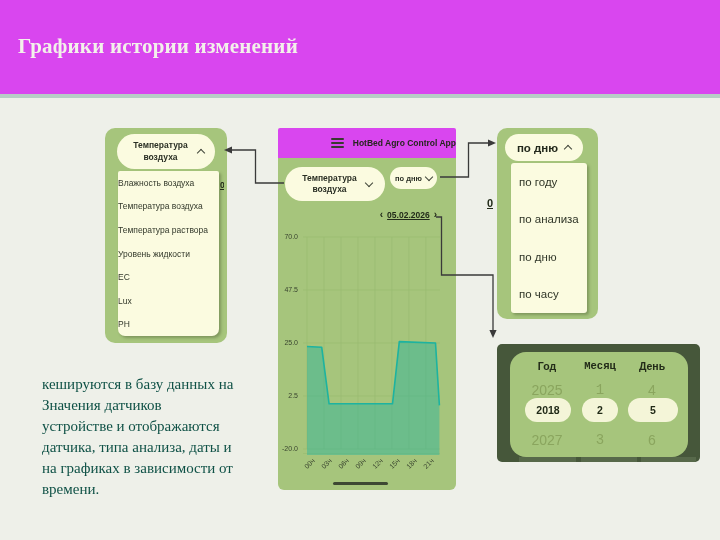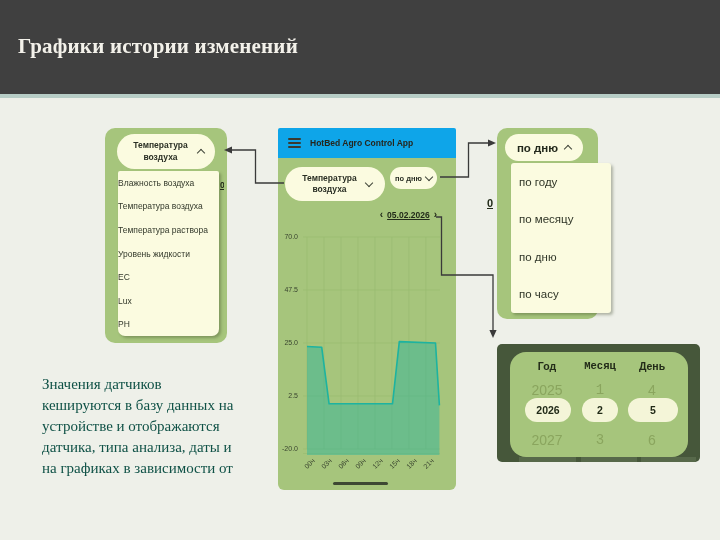--- a/index.html
+++ b/index.html
@@ -1,21 +1,21 @@
 <!DOCTYPE html>
 <html><head>
 <meta charset="utf-8">
 <style>
   html,body{margin:0;padding:0;}
   body{
     width:720px;height:540px;position:relative;overflow:hidden;
     background:#eef0e9;font-family:"Liberation Sans",sans-serif;
   }
   
-  .hdr{position:absolute;left:0;top:0;width:720px;height:94px;background:#404040;}
+  .hdr{position:absolute;left:0;top:0;width:720px;height:94px;background:#d946ef;}
   .hdr h1{margin:0;padding:34px 0 0 18px;font-family:"Liberation Serif",serif;
     font-size:21px;font-weight:bold;color:#f3f1ea;letter-spacing:.2px;}
   .hdr-strip{position:absolute;top:94px;left:0;width:720px;height:4px;background:#b7cdc6;}
 
   
   .panel{position:absolute;background:#a6c57c;border-radius:10px;}
   .pill{background:#fbfbe0;display:flex;align-items:center;justify-content:center;position:absolute;}
   .pill-text{text-align:center;line-height:1.3;}
   .chev{display:inline-block;width:5px;height:5px;border-right:1.5px solid #41463a;border-bottom:1.5px solid #41463a;flex:none;}
   .chev.down{transform:rotate(45deg);margin-top:-3px;}
@@ -27,21 +27,21 @@
   .left-panel{left:105px;top:128px;width:122px;height:215px;}
   .sensor-pill{left:12px;top:6px;width:98px;height:35px;border-radius:18px;
     font-size:8.5px;font-weight:bold;color:#2a2f24;gap:5px;}
   .sensor-pill .pill-text{width:64px;}
   .sensor-menu{left:13px;top:43px;width:101px;height:165px;border-radius:2px 2px 7px 7px;
     display:flex;flex-direction:column;}
   .sensor-menu .menu-item{font-size:8.5px;color:#33392b;}
 
   
   .phone{position:absolute;left:278px;top:128px;width:178px;height:362px;}
-  .topbar{height:30px;background:#0ea5e9;display:flex;align-items:center;border-radius:2px 2px 0 0;}
+  .topbar{height:30px;background:#d946ef;display:flex;align-items:center;border-radius:2px 2px 0 0;justify-content:flex-end;}
   .burger{margin-left:10px;display:flex;flex-direction:column;gap:2.5px;width:13px;cursor:pointer;}
   .burger i{display:block;height:1.7px;background:#3a3a30;border-radius:1px;}
   .app-title{margin-left:9px;font-size:8.5px;font-weight:bold;color:#26261e;}
   .phone-body{position:relative;height:332px;background:#a6c57c;border-radius:0 0 6px 6px;}
   .p-sensor{left:7px;top:9px;width:100px;height:34px;border-radius:17px;
     font-size:8.5px;font-weight:bold;color:#2a2f24;gap:5px;}
   .p-sensor .pill-text{width:62px;}
   .p-mode{left:112px;top:9px;width:47px;height:22px;border-radius:11px;
     font-size:7.5px;font-weight:bold;color:#2a2f24;gap:4px;}
   .datenav{position:absolute;top:52px;right:19px;font-size:8.5px;font-weight:bold;
@@ -53,21 +53,21 @@
   #chart-svg{position:absolute;left:25px;top:79px;width:137px;height:218px;overflow:visible;}
   #xlabels{position:absolute;left:25px;top:295px;width:140px;height:34px;}
   #xlabels span{position:absolute;width:18px;text-align:right;font-size:7px;color:#39442f;
     transform:rotate(-45deg);transform-origin:100% 0;white-space:nowrap;top:4px;}
   .homebar{position:absolute;left:55px;bottom:5px;width:55px;height:3px;background:#3d4833;border-radius:2px;}
 
   
   .right-panel{left:497px;top:128px;width:101px;height:191px;}
   .mode-pill{left:8px;top:6px;width:78px;height:27px;border-radius:14px;
     font-size:11.5px;font-weight:bold;color:#23291c;gap:7px;}
-  .mode-menu{left:14px;top:35px;width:100px;height:150px;border-radius:3px;
+  .mode-menu{left:14px;top:35px;width:76px;height:150px;border-radius:3px;
     display:flex;flex-direction:column;}
   .mode-menu .menu-item{padding-left:8px;font-size:11.5px;color:#2f3527;}
 
   
   .picker{position:absolute;left:497px;top:344px;width:203px;height:118px;
     background:#46573a;border-radius:5px;overflow:hidden;}
   .picker-panel{position:absolute;left:13px;top:8px;width:178px;height:105px;
     background:#a6c57c;border-radius:16px;}
   .pk-h{position:absolute;top:8px;width:60px;text-align:center;font-size:10.5px;
     font-weight:bold;color:#222b18;}
@@ -184,55 +184,56 @@
   </div>
 </div>
 
 <div class="panel right-panel">
   <div class="pill mode-pill">
     <span>по дню</span>
     <span class="chev up"></span>
   </div>
   <div class="menu mode-menu">
     <div class="menu-item">по году</div>
-    <div class="menu-item">по месяцу</div>
+    <div class="menu-item">по анализа</div>
     <div class="menu-item">по дню</div>
     <div class="menu-item">по часу</div>
   </div>
 </div>
 
 <div class="picker">
   <div class="picker-panel">
     <span class="pk-h c0">Год</span>
     <span class="pk-h c1">Месяц</span>
     <span class="pk-h c2">День</span>
 
     <span class="pk-faded r0 c0">2025</span>
     <span class="pk-faded r0 c1">1</span>
     <span class="pk-faded r0 c2">4</span>
 
-    <div class="pk-pill p0">2026</div>
+    <div class="pk-pill p0">2018</div>
     <div class="pk-pill p1">2</div>
     <div class="pk-pill p2">5</div>
 
     <span class="pk-faded r2 c0">2027</span>
     <span class="pk-faded r2 c1">3</span>
     <span class="pk-faded r2 c2">6</span>
   </div>
   <div class="strip s0"></div>
   <div class="strip s1"></div>
   <div class="strip s2"></div>
 </div>
 
 <div class="desc">
+  <div>кешируются в базу данных на</div>
   <div>Значения датчиков</div>
-  <div>кешируются в базу данных на</div>
   <div>устройстве и отображаются</div>
   <div>датчика, типа анализа, даты и</div>
   <div>на графиках в зависимости от</div>
+  <div>времени.</div>
 </div>
 
 <span class="clip-frag frag1">05.02.2026</span>
 <span class="clip-frag frag2">05.02.2026</span>
 
 <svg class="arrows" viewBox="0 0 720 540">
   <g stroke="#3a3a3a" stroke-width="1.3" fill="none">
     <path d="M284,183 H255.5 V150 H231"></path>
   </g>
   <polygon points="224,150 232,146.4 232,153.6" fill="#3a3a3a"></polygon>

